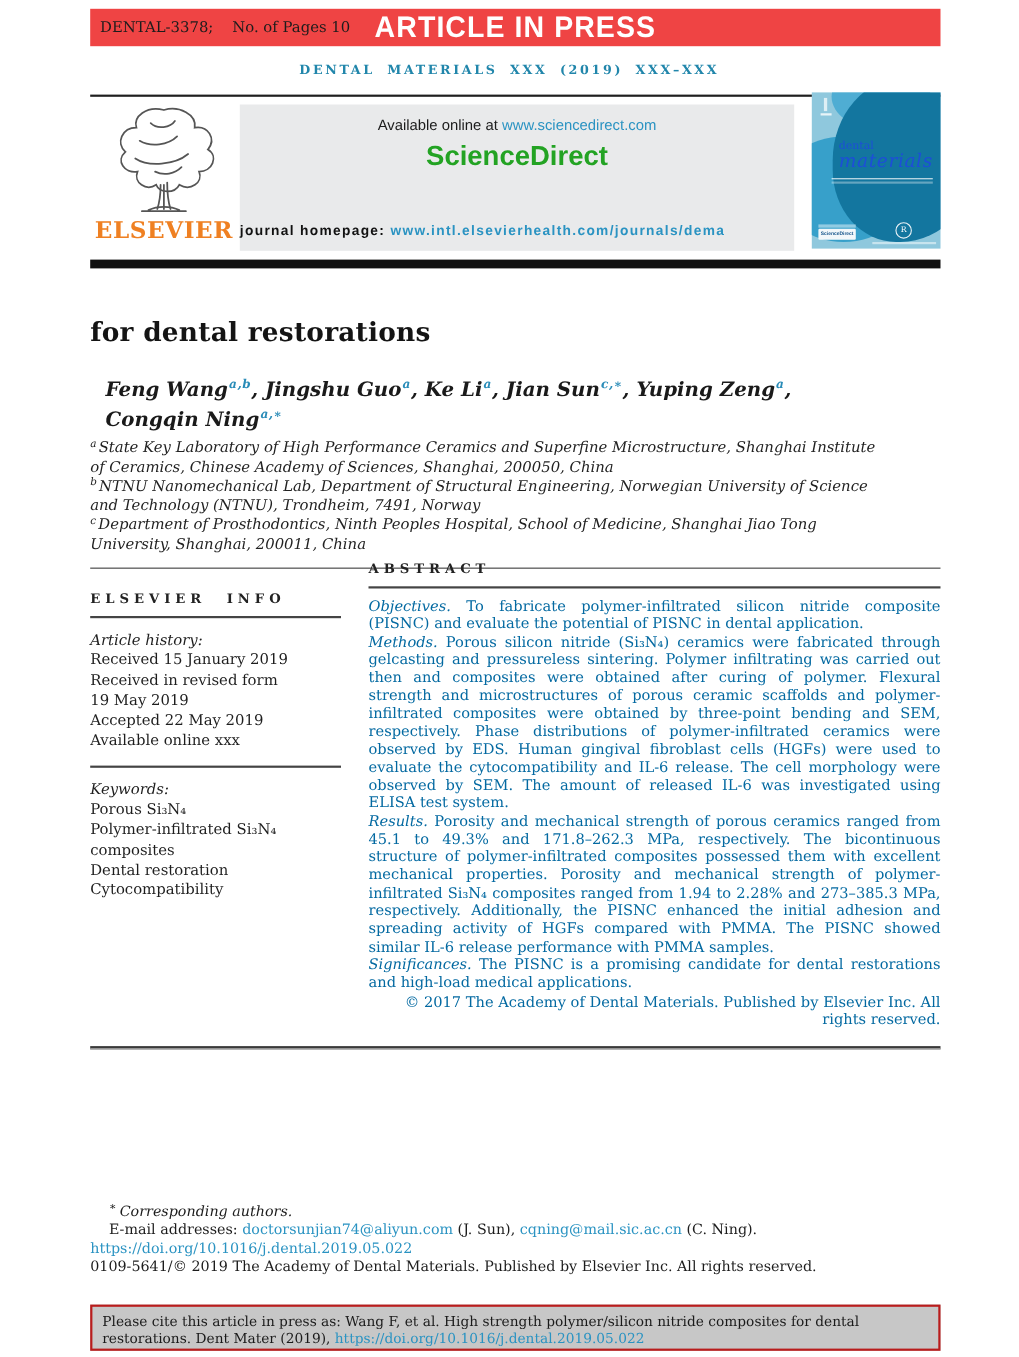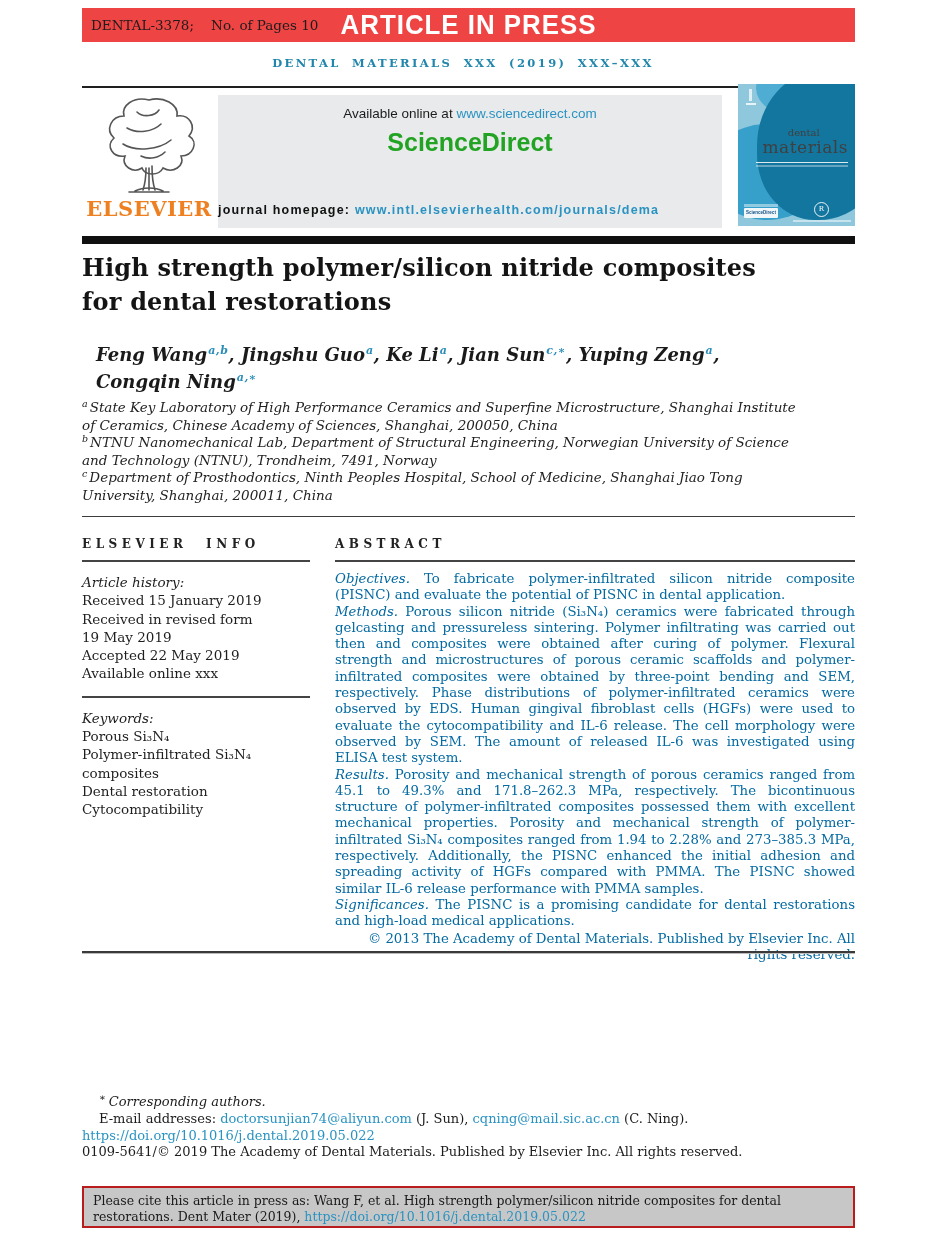--- a/index.html
+++ b/index.html
@@ -34,23 +34,23 @@
   .homepage a.lk{font-weight:600;}
 
   
   .cover{position:absolute;left:738px;top:84px;width:117px;height:142px;background:#8fc8dd;overflow:hidden;}
   .blob-dark{position:absolute;right:-34px;top:-14px;width:132px;height:150px;background:#13769f;
         border-radius:52% 48% 55% 45%;}
   .blob-mid{position:absolute;left:-30px;bottom:6px;width:118px;height:96px;background:#37a0ca;
         border-radius:50%;}
   .blob-accent{position:absolute;left:18px;top:-26px;width:90px;height:60px;background:#4fadd3;
         border-radius:50%;}
-  .cover-title{position:absolute;right:7px;top:44px;text-align:center;color:#404040;line-height:1;}
+  .cover-title{position:absolute;right:7px;top:44px;text-align:left;color:#1d4ed8;line-height:1;}
   .cover-title .t1{font-size:10px;display:block;margin-right:3px;margin-bottom:1px;}
-  .cover-title .t2{font-size:17px;display:block;letter-spacing:.5px;}
+  .cover-title .t2{font-size:17px;display:block;letter-spacing:.5px;font-style:italic;}
   .cover-underline{position:absolute;right:7px;top:78px;width:92px;height:1px;background:rgba(255,255,255,.85);}
   .cover-subline{position:absolute;right:7px;top:81px;width:92px;height:2px;background:rgba(255,255,255,.35);}
   .cover-minilogo{position:absolute;left:8px;top:5px;width:10px;height:14px;
         border-bottom:2px solid rgba(255,255,255,.8);}
   .cover-minilogo:before{content:"";position:absolute;left:3px;top:0;width:3px;height:12px;
         background:rgba(255,255,255,.7);}
   .cover-badge{position:absolute;left:6px;bottom:8px;width:34px;height:10px;background:#f2f7fa;
         border-radius:1px;color:#13538a;font-size:4.5px;line-height:10px;text-align:center;
         font-weight:bold;font-family:"Liberation Sans",sans-serif;}
   .cover-badge-cap{position:absolute;left:6px;bottom:19px;width:34px;height:3px;background:rgba(255,255,255,.45);}
@@ -68,21 +68,21 @@
   .authors sup{color:#2a8cb8;font-size:11px;font-style:italic;letter-spacing:.5px;padding-left:1px;}
 
   .affils{position:absolute;left:82px;top:399px;width:722px;font-style:italic;font-size:13.5px;
         line-height:17.6px;color:#222;}
   .affils sup{font-size:9.5px;padding-right:2px;}
 
   .rule-mid{position:absolute;left:82px;top:516px;width:773px;height:1px;background:#3c3c3c;}
 
   
   .col-left{position:absolute;left:82px;top:537px;width:228px;}
-  .col-right{position:absolute;left:335px;top:537px;width:520px;}
+  .col-right{position:absolute;left:335px;top:510px;width:520px;}
   .col-head{font-size:12px;font-weight:600;letter-spacing:4.5px;word-spacing:10px;color:#222;}
   .head-rule{margin-top:9px;height:2px;background:#444;}
   .info-block{margin-top:11px;font-size:13.5px;line-height:18.3px;color:#1e1e1e;}
   .info-sep{margin-top:13px;height:2px;background:#444;}
   .it{font-style:italic;}
   .abs-text{margin-top:9px;font-size:13.3px;line-height:16.3px;text-align:justify;color:#0369a1;}
   .abs-text p{margin:0;}
   .plabel{font-style:italic;}
   .copyright{margin-top:1px;text-align:right;}
 
@@ -147,21 +147,21 @@
     <div class="cover-subline"></div>
     <div class="cover-badge-cap"></div>
     <div class="cover-badge">ScienceDirect</div>
     <div class="cover-emblem">R</div>
     <div class="cover-footline"></div>
   </div>
 
   <div class="thickbar"></div>
 
   <div class="title">
-    <span>High strength polymer/silicon nitride composites</span><br>
+    <br>
     <span>for dental restorations</span>
   </div>
 
   <div class="authors">
     <div>
       <span><span>Feng Wang</span><sup>a,b</sup><span>, </span></span>
       <span><span>Jingshu Guo</span><sup>a</sup><span>, </span></span>
       <span><span>Ke Li</span><sup>a</sup><span>, </span></span>
       <span><span>Jian Sun</span><sup>c,∗</sup><span>, </span></span>
       <span><span>Yuping Zeng</span><sup>a</sup><span>,</span></span>
@@ -202,21 +202,21 @@
   </div>
 
   <div class="col-right">
     <div class="col-head">ABSTRACT</div>
     <div class="head-rule"></div>
     <div class="abs-text">
       <p><span class="plabel">Objectives.</span><span> To fabricate polymer-infiltrated silicon nitride composite (PISNC) and evaluate the potential of PISNC in dental application.</span></p>
       <p><span class="plabel">Methods.</span><span> Porous silicon nitride (Si₃N₄) ceramics were fabricated through gelcasting and pressureless sintering. Polymer infiltrating was carried out then and composites were obtained after curing of polymer. Flexural strength and microstructures of porous ceramic scaffolds and polymer-infiltrated composites were obtained by three-point bending and SEM, respectively. Phase distributions of polymer-infiltrated ceramics were observed by EDS. Human gingival fibroblast cells (HGFs) were used to evaluate the cytocompatibility and IL-6 release. The cell morphology were observed by SEM. The amount of released IL-6 was investigated using ELISA test system.</span></p>
       <p><span class="plabel">Results.</span><span> Porosity and mechanical strength of porous ceramics ranged from 45.1 to 49.3% and 171.8–262.3 MPa, respectively. The bicontinuous structure of polymer-infiltrated composites possessed them with excellent mechanical properties. Porosity and mechanical strength of polymer-infiltrated Si₃N₄ composites ranged from 1.94 to 2.28% and 273–385.3 MPa, respectively. Additionally, the PISNC enhanced the initial adhesion and spreading activity of HGFs compared with PMMA. The PISNC showed similar IL-6 release performance with PMMA samples.</span></p>
       <p><span class="plabel">Significances.</span><span> The PISNC is a promising candidate for dental restorations and high-load medical applications.</span></p>
-      <div class="copyright">© 2013 The Academy of Dental Materials. Published by Elsevier Inc. All rights reserved.</div>
+      <div class="copyright">© 2017 The Academy of Dental Materials. Published by Elsevier Inc. All rights reserved.</div>
     </div>
   </div>
 
   <div class="rule-bottom"></div>
 
   <div class="footnote">
     <div class="fn-indent">
       <span class="fn-star">∗</span><span class="it">Corresponding authors.</span>
     </div>
     <div class="fn-indent">

